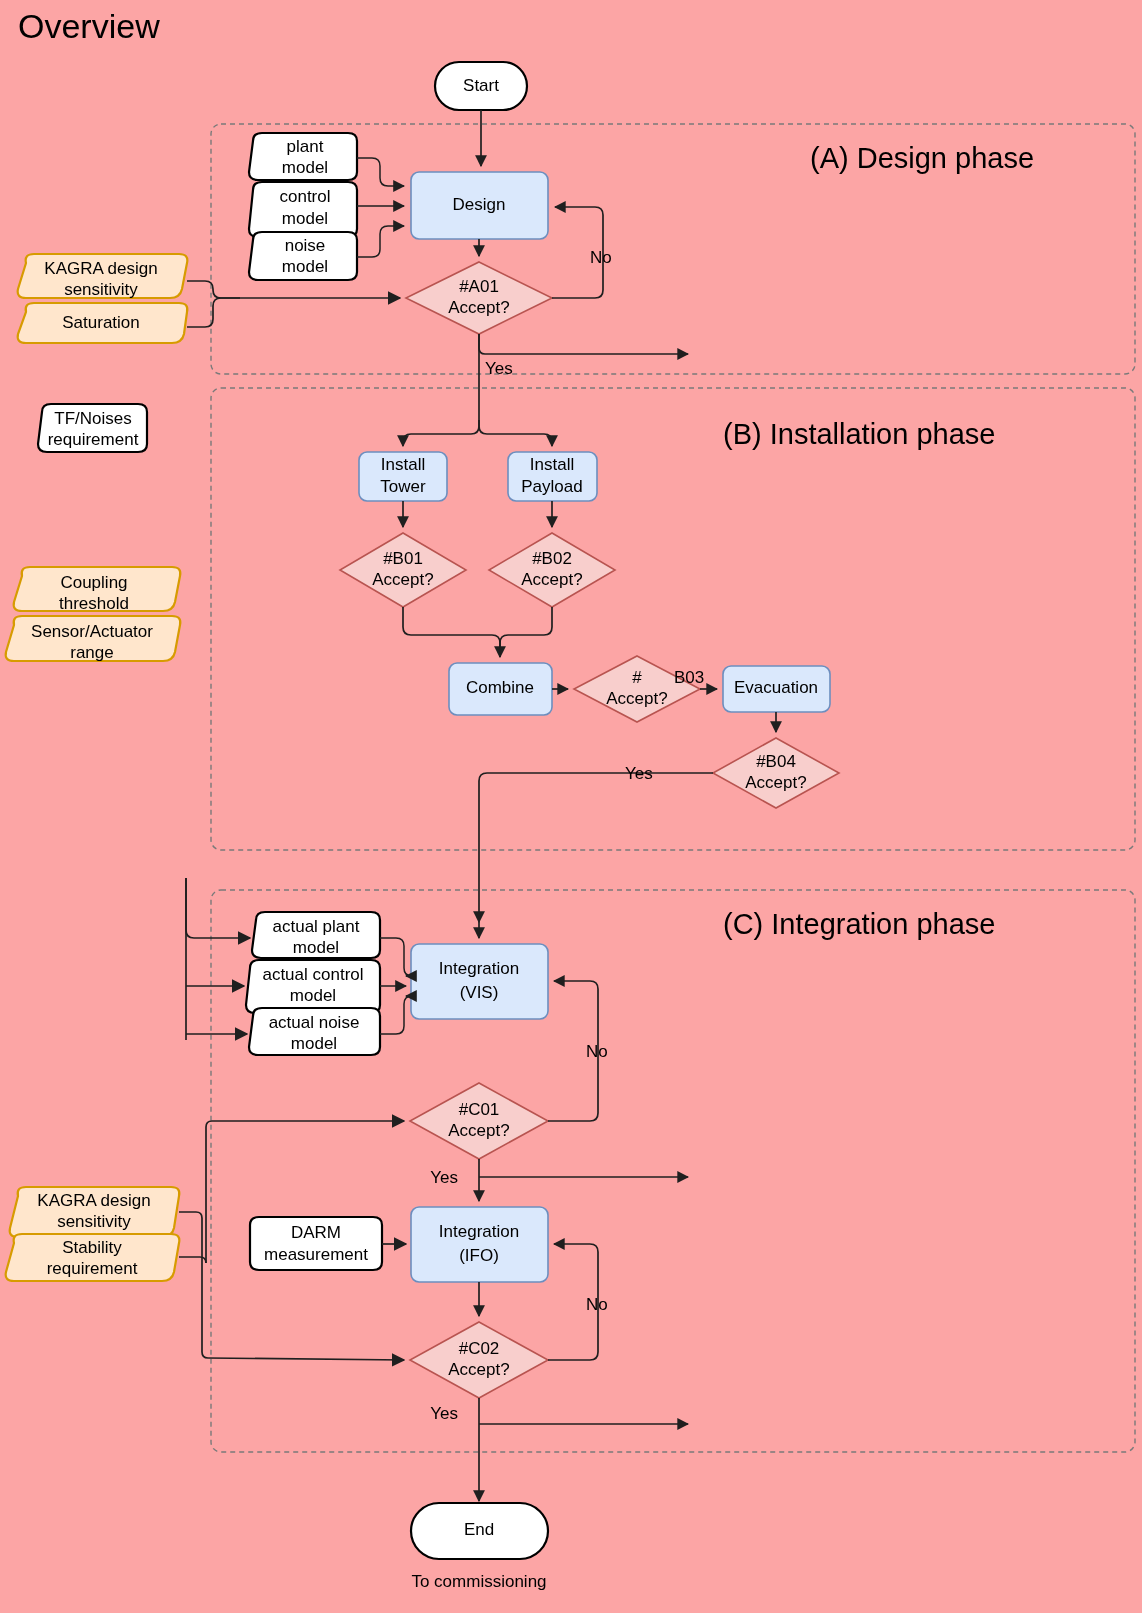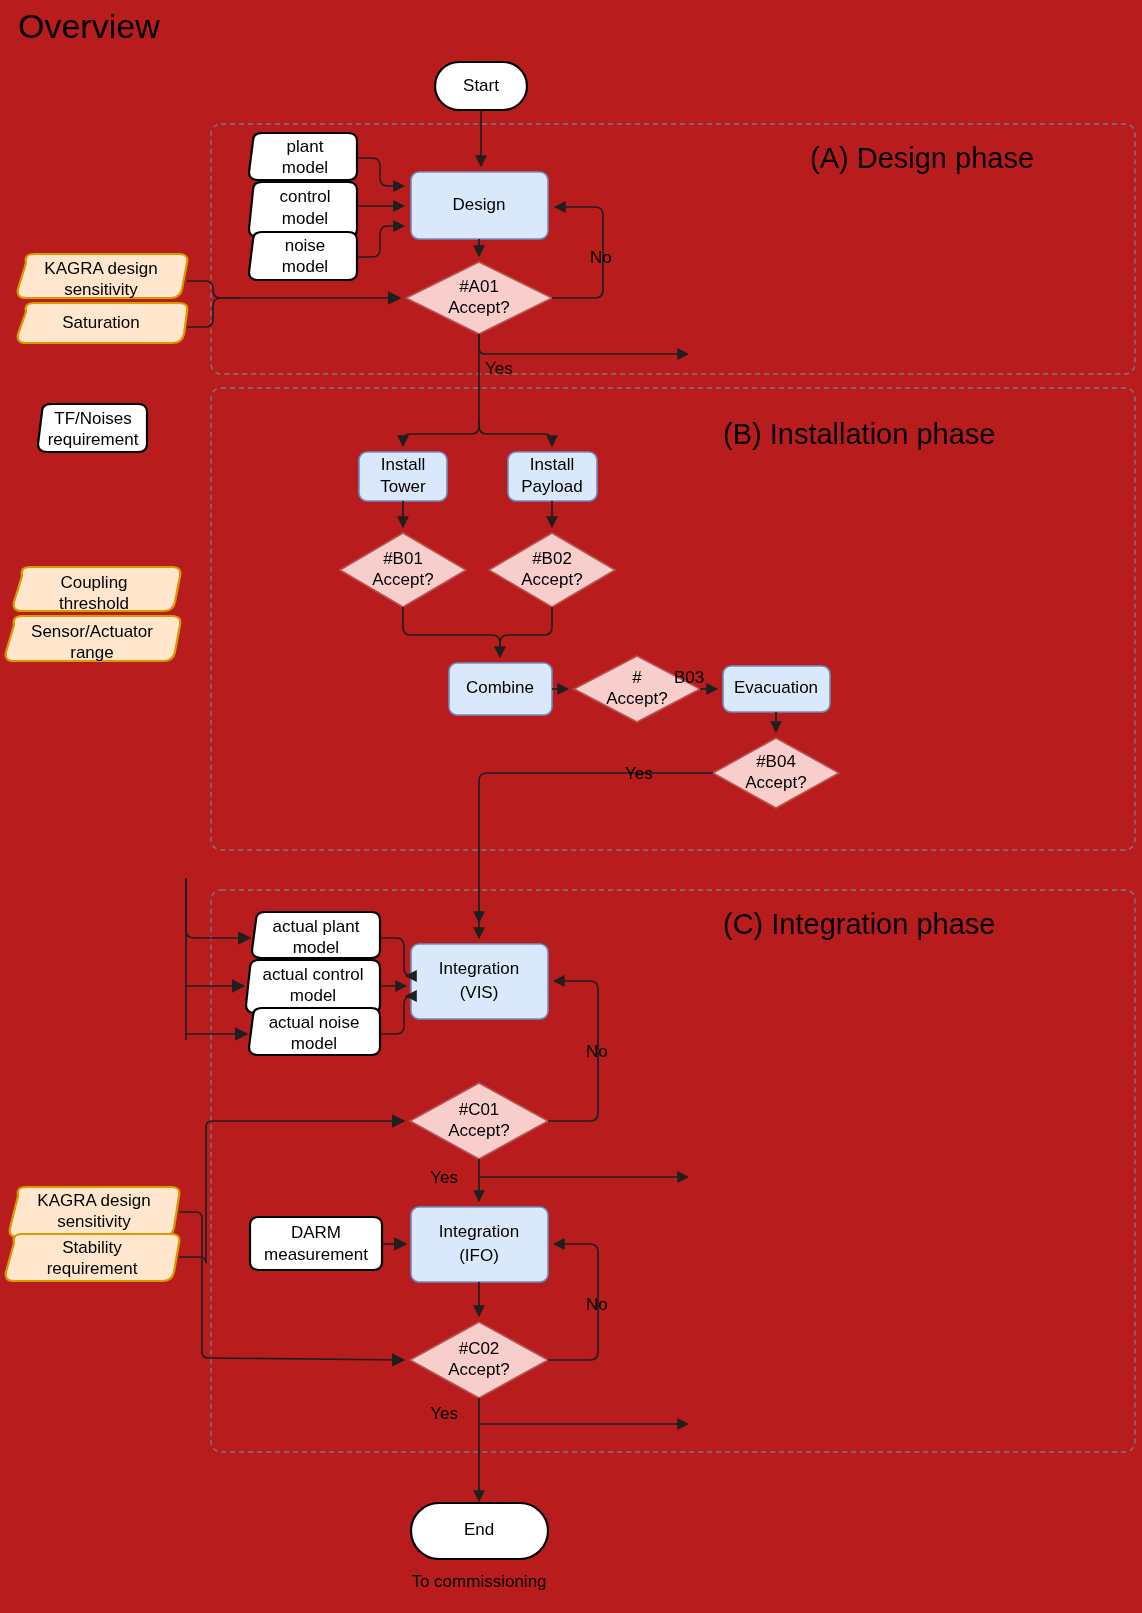--- a/index.html
+++ b/index.html
@@ -1,17 +1,17 @@
 <!DOCTYPE html>
 <html><head>
 <meta charset="utf-8">
 <style>
   html,body{margin:0;padding:0;background:#ffffff;}
   body{width:1142px;height:1613px;font-family:"Liberation Sans",sans-serif;color:#000;}
-  #stage{position:relative;width:1142px;height:1613px;overflow:hidden;background:#b91c1c;}
+  #stage{position:relative;width:1142px;height:1613px;overflow:hidden;background:#fca5a5;}
   svg#flow{position:absolute;left:0;top:0;width:1142px;height:1613px;}
   .shp-text{font-family:"Liberation Sans",sans-serif;font-size:17px;fill:#000;text-anchor:middle;dominant-baseline:middle;}
   .lbl-text{font-family:"Liberation Sans",sans-serif;font-size:17px;fill:#000;}
   .phase-title{font-family:"Liberation Sans",sans-serif;font-size:29px;fill:#000;}
   .page-title{font-family:"Liberation Sans",sans-serif;font-size:34px;fill:#000;}
   .caption{font-family:"Liberation Sans",sans-serif;font-size:17px;fill:#000;text-anchor:middle;}
   .edge{fill:none;stroke:#1f1f1f;stroke-width:1.7;}
   .edge-thin{fill:none;stroke:#1f1f1f;stroke-width:1.5;}
   .phase-box{fill:none;stroke:#7a7a7a;stroke-width:1.4;stroke-dasharray:5 4;}
   .proc{fill:#dae8fc;stroke:#6c8ebf;stroke-width:1.6;}

